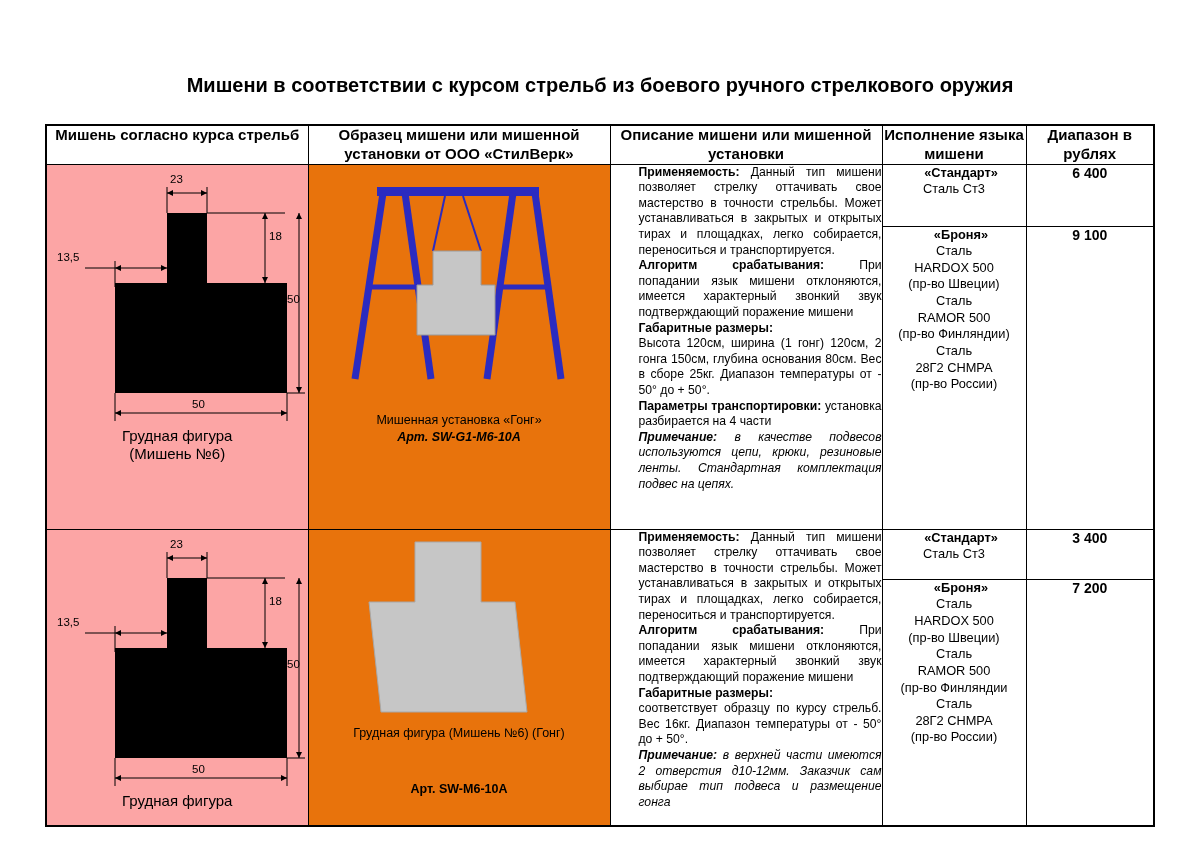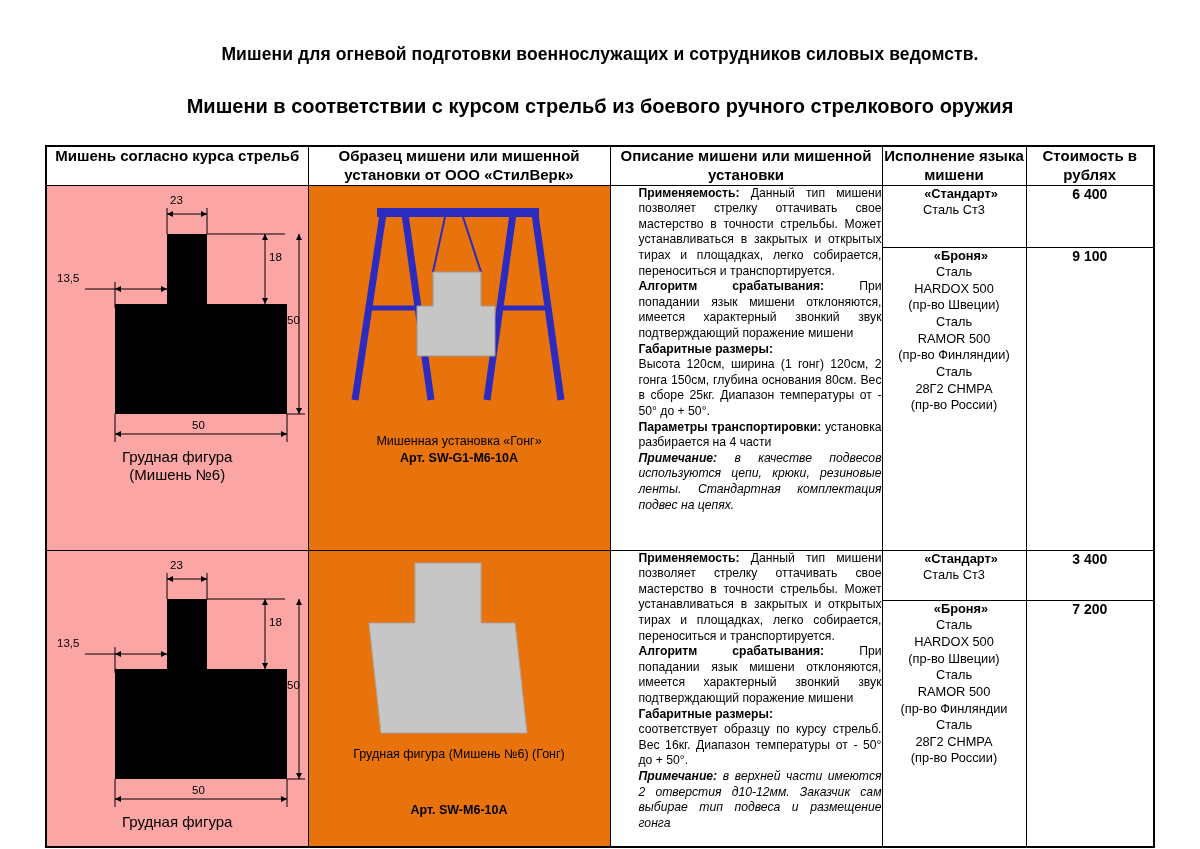--- a/index.html
+++ b/index.html
@@ -124,39 +124,38 @@
     padding: 6px 4px;
   }
   svg { display: block; }
 </style>
 </head>
 <body>
 
 <div class="page">
 
   <div class="title-block">
-    <div class="title-main">Мишени для огневой подготовки военнослужащих и сотрудников силовых ведомств.</div>
     <div class="title-sub">Мишени в соответствии с курсом стрельб из боевого ручного стрелкового оружия</div>
   </div>
 
   <table class="main">
     <colgroup>
       <col class="c1">
         <col class="c2">
         <col class="c3">
         <col class="c4">
         <col class="c5">
     </colgroup>
     <thead>
       <tr>
         <th>Мишень согласно курса стрельб</th>
         <th>Образец мишени или мишенной установки от ООО «СтилВерк»</th>
         <th>Описание мишени или мишенной установки</th>
         <th>Исполнение языка мишени</th>
-        <th>Стоимость в рублях</th>
+        <th>Диапазон в рублях</th>
       </tr>
     </thead>
     <tbody>
 
       <tr>
         <td class="draw-cell" rowspan="2">
           <div class="draw-wrap" style="height:311px;">
             <svg width="258" height="280" viewBox="0 0 258 280">
 
               <polygon points="68,118 68,228 240,228 240,118 160,118 160,48 120,48 120,118" fill="#000000"></polygon>
@@ -215,21 +214,21 @@
 
               <line x1="60" y1="122" x2="108" y2="122" stroke="#2B2BC0" stroke-width="5"></line>
               <line x1="190" y1="122" x2="240" y2="122" stroke="#2B2BC0" stroke-width="5"></line>
 
               <line x1="136" y1="31" x2="124" y2="86" stroke="#2B2BC0" stroke-width="2"></line>
               <line x1="154" y1="31" x2="172" y2="86" stroke="#2B2BC0" stroke-width="2"></line>
 
               <polygon points="124,86 124,120 108,120 108,170 186,170 186,120 172,120 172,86" fill="#C6C6C6" stroke="#9a9a9a" stroke-width="1"></polygon>
             </svg>
             <div class="sample-caption" style="position:absolute;left:0;right:0;top:247px;">Мишенная установка «Гонг»</div>
-            <div class="sample-art" style="position:absolute;left:0;right:0;top:265px;">Арт. SW-G1-M6-10A</div>
+            <div class="sample-art" style="position:absolute;left:0;right:0;top:265px;font-style:italic;">Арт. SW-G1-M6-10A</div>
           </div>
         </td>
 
         <td class="desc-cell" rowspan="2">
           <p class="desc-p"><b>Применяемость:</b> <span>Данный тип мишени позволяет стрелку оттачивать свое мастерство в точности стрельбы. Может устанавливаться в закрытых и открытых тирах и площадках, легко собирается, переноситься и транспортируется.</span></p>
           <p class="desc-p"><b>Алгоритм срабатывания:</b> <span>При попадании язык мишени отклоняются, имеется характерный звонкий звук подтверждающий поражение мишени</span></p>
           <p class="desc-p"><b>Габаритные размеры:</b></p>
           <p class="desc-p">Высота 120см, ширина (1 гонг) 120см, 2 гонга 150см, глубина основания 80см. Вес в сборе 25кг. Диапазон температуры от - 50° до + 50°.</p>
           <p class="desc-p"><b>Параметры транспортировки:</b> <span>установка разбирается на 4 части</span></p>
           <p class="desc-p"><i><b>Примечание:</b> <span>в качестве подвесов используются цепи, крюки, резиновые ленты. Стандартная комплектация подвес на цепях.</span></i></p>

